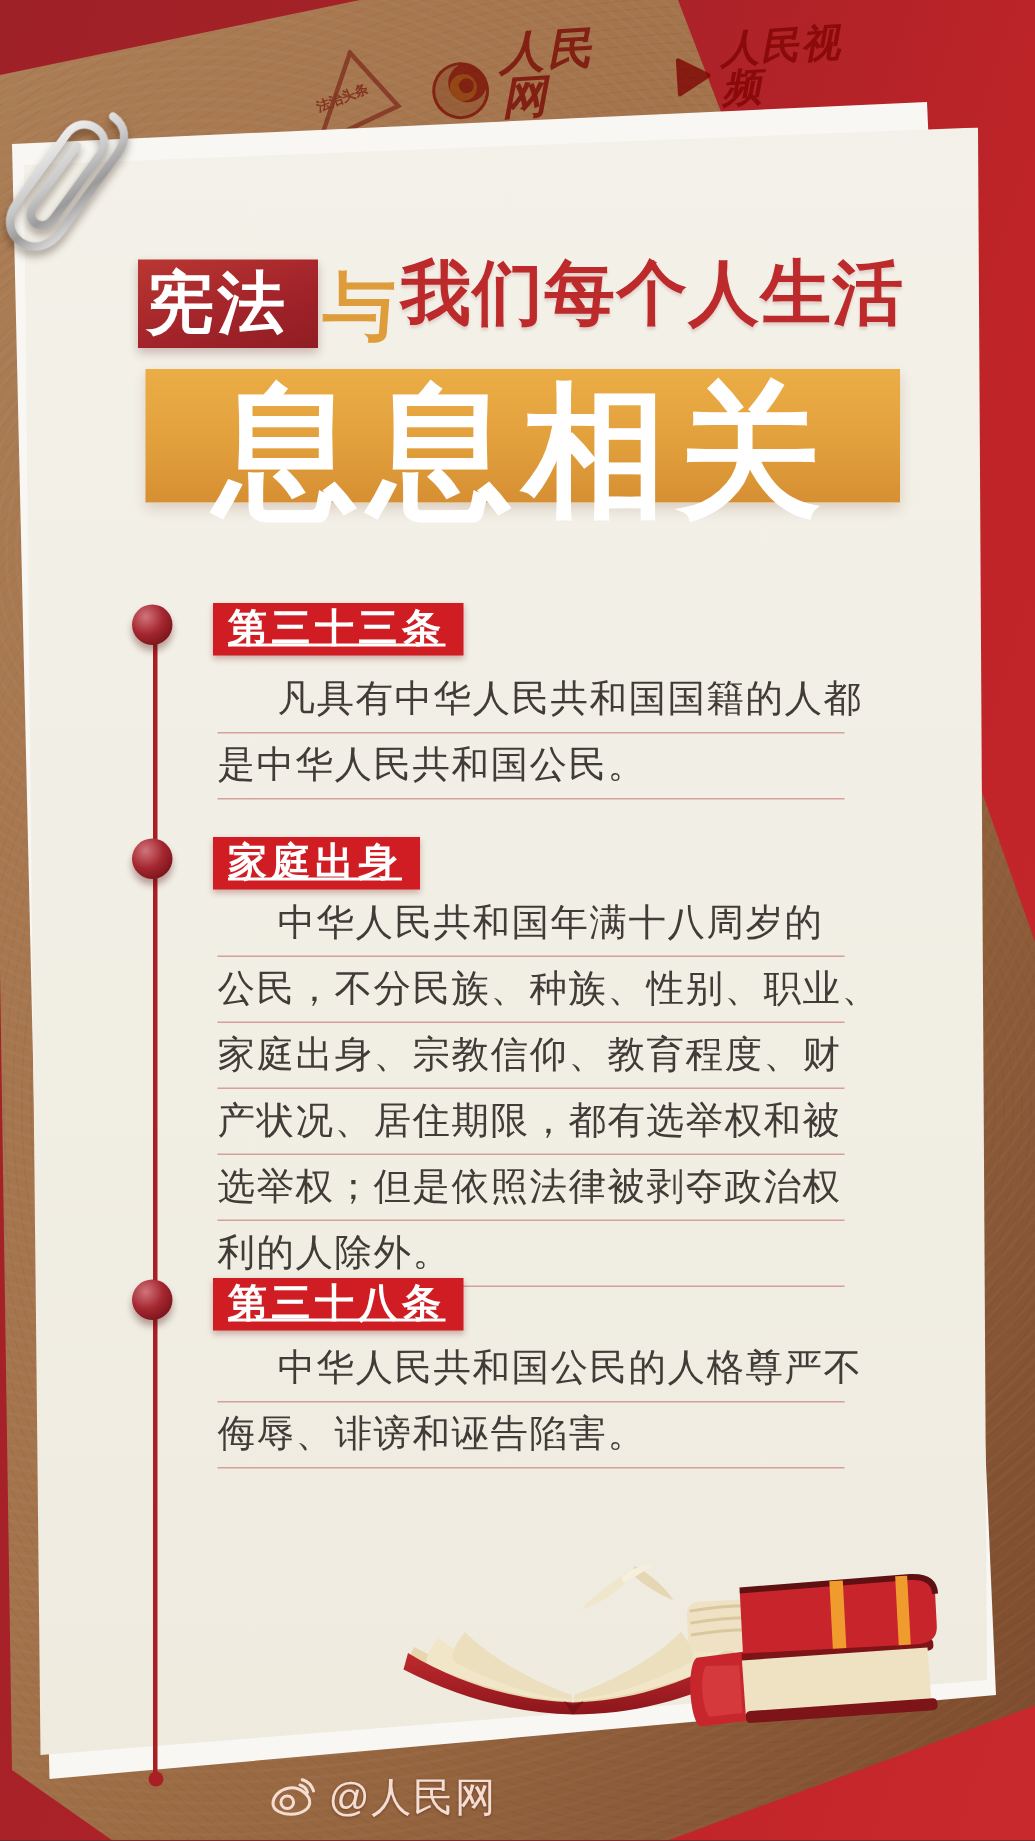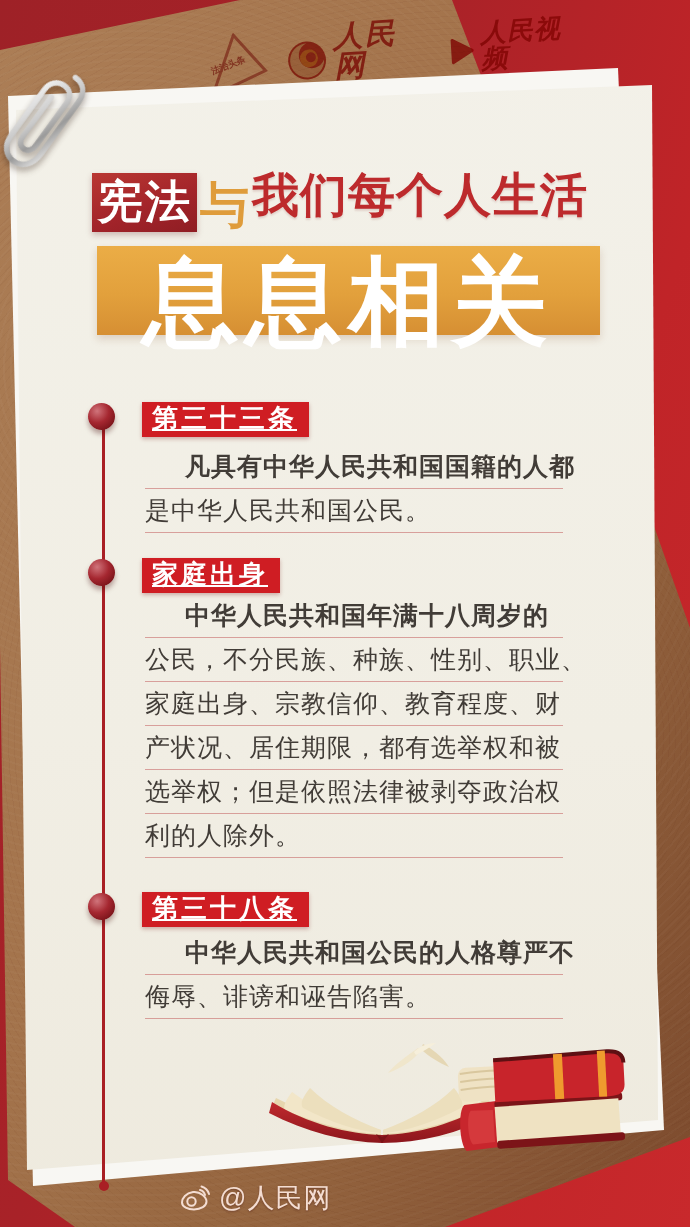--- a/index.html
+++ b/index.html
@@ -50,21 +50,21 @@
     clip-path:polygon(16px 110px,652px 85px,658px 1120px,27px 1170px);
     filter:drop-shadow(2px 6px 10px rgba(50,5,8,.35));
   }
   
   #clip{position:absolute;left:16px;top:58px;z-index:8;transform:rotate(36deg);transform-origin:30px 60px;
     filter:drop-shadow(2px 3px 3px rgba(40,20,10,.4));}
   
   #title-l1{position:absolute;left:92px;top:168px;z-index:5;display:flex;align-items:flex-end;height:64px;}
   .t-block{
     background:linear-gradient(160deg,#b93732 0%,#a3242a 55%,#8f1d23 100%);
-    color:#fff;font-weight:900;font-size:45px;line-height:1;padding:6px 5px 8px 6px;letter-spacing:2px;
+    color:#fff;font-weight:900;font-size:45px;line-height:1;padding:6px 20px 8px 6px;letter-spacing:2px;
     box-shadow:0 3px 6px rgba(90,20,20,.25);
   }
   .t-conn{color:#df9c3b;font-weight:900;font-size:49px;line-height:1;margin:0 3px 2px 3px;}
   .t-rest{color:#bd2a2c;font-weight:900;font-size:47px;line-height:1;letter-spacing:1px;margin-bottom:14px;
     text-shadow:0 2px 2px rgba(120,30,30,.15);}
   #title-l2{
     position:absolute;left:97px;top:246px;width:503px;height:89px;z-index:5;
     background:linear-gradient(180deg,#ebad46 0%,#e2a03c 55%,#d68f33 100%);
     color:#fff;font-weight:900;font-size:96px;line-height:112px;text-align:center;letter-spacing:7px;
     box-shadow:0 4px 8px rgba(120,60,20,.18);
@@ -83,21 +83,21 @@
     display:inline-block;margin-left:54px;background:#cf1d23;color:#fff;
     font-size:26px;font-weight:700;line-height:1;padding:3px 12px 6px 10px;letter-spacing:3px;
     box-shadow:0 2px 4px rgba(120,20,20,.3);
     text-decoration:underline;
   }
   .lines{margin-left:57px;width:418px;}
   .tline{
     box-sizing:border-box;height:44px;font-size:25px;line-height:42px;color:#413c37;letter-spacing:1px;
     border-bottom:1.6px solid rgba(195,95,95,.55);white-space:nowrap;overflow:visible;
   }
-  .tline.first{text-indent:40px;font-weight:bold;}
+  .tline.first{text-indent:40px;}
   
   #books{position:absolute;left:268px;top:1040px;z-index:6;}
   #footer{position:absolute;left:180px;top:1180px;z-index:7;display:flex;align-items:center;gap:9px;text-align:center;}
   #footer .credit{color:#f4ddd2;font-size:27px;font-weight:500;letter-spacing:1px;text-shadow:0 1px 2px rgba(60,10,10,.4);}
 </style>
 </head>
 <body>
 
 <div id="stage">
 
@@ -164,21 +164,21 @@
           <div class="tline">是中华人民共和国公民。</div>
         </div></div>
       <div class="article" style="top: 558px;"><div class="dot"></div><div class="badge">家庭出身</div><div class="lines" style="margin-top: 1px;">
           <div class="tline first">中华人民共和国年满十八周岁的</div>
           <div class="tline">公民，不分民族、种族、性别、职业、</div>
           <div class="tline">家庭出身、宗教信仰、教育程度、财</div>
           <div class="tline">产状况、居住期限，都有选举权和被</div>
           <div class="tline">选举权；但是依照法律被剥夺政治权</div>
           <div class="tline">利的人除外。</div>
         </div></div>
-      <div class="article" style="top: 892px;"><div class="dot"></div><div class="badge">第三十八条</div><div class="lines" style="margin-top: 4px;">
+      <div class="article" style="top: 852px;"><div class="dot"></div><div class="badge">第三十八条</div><div class="lines" style="margin-top: 4px;">
           <div class="tline first">中华人民共和国公民的人格尊严不</div>
           <div class="tline">侮辱、诽谤和诬告陷害。</div>
         </div></div>
     </div>
 
   <div id="books">
     <svg width="362" height="112" viewBox="0 0 362 112">
       <defs>
         <linearGradient id="redcov" x1="0" y1="0" x2="0" y2="1">
           <stop offset="0" stop-color="#c02a2e"></stop>

